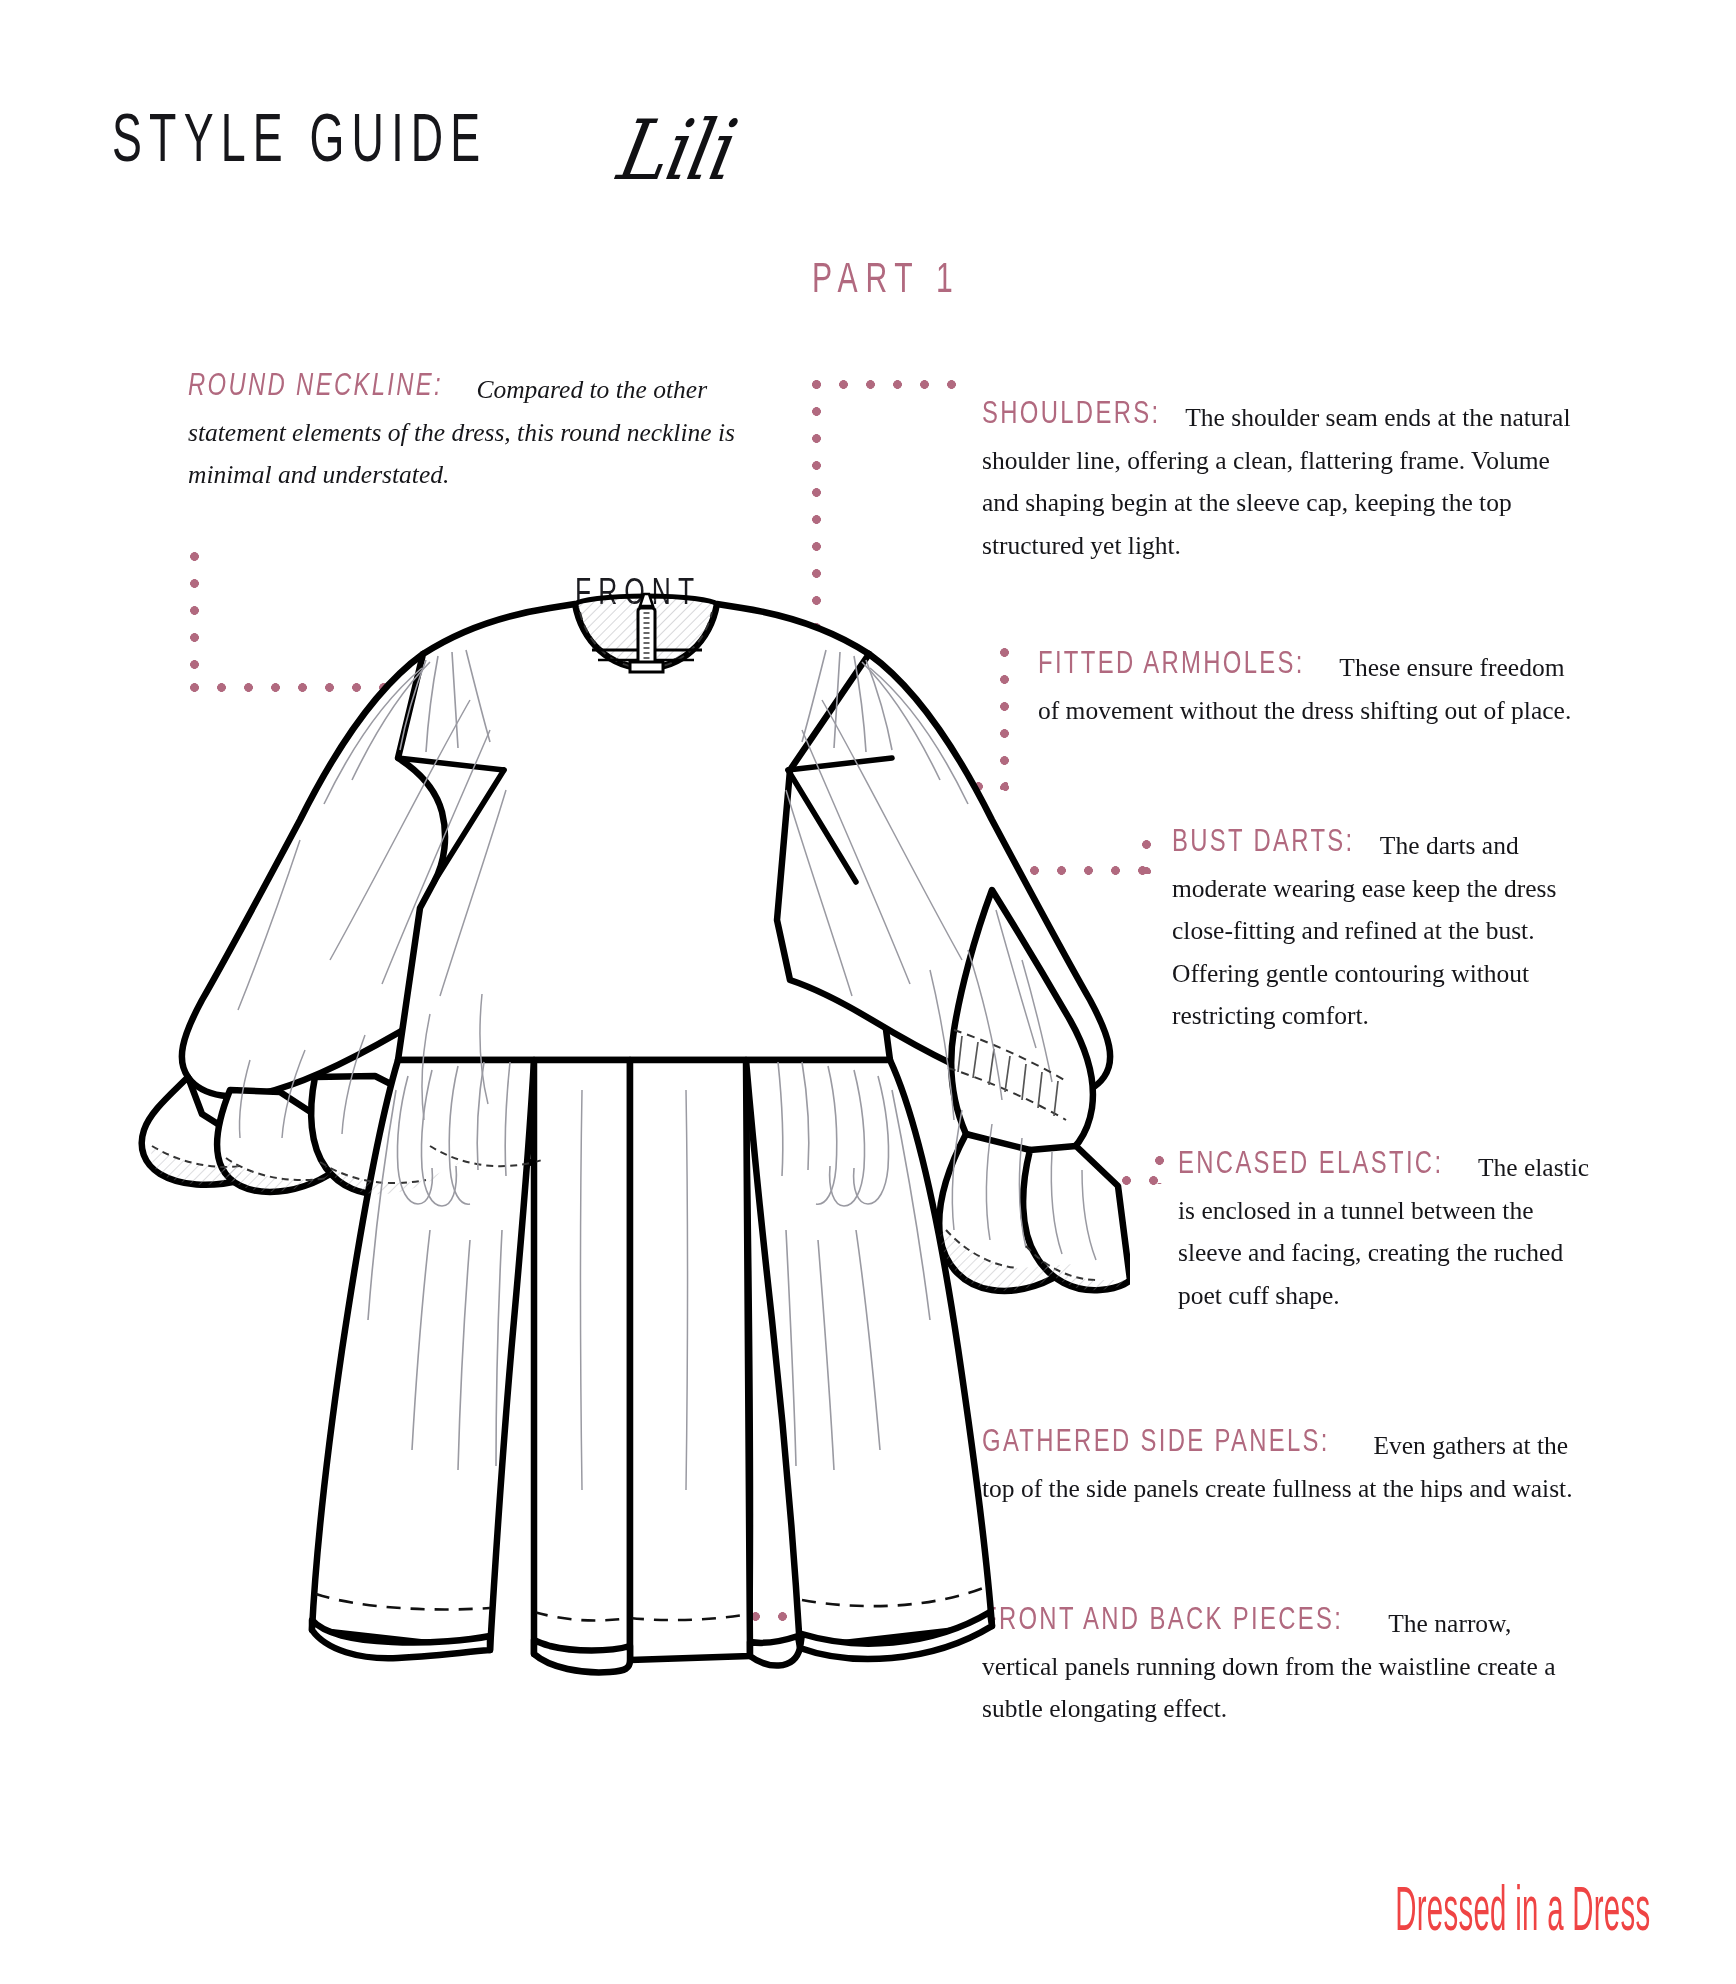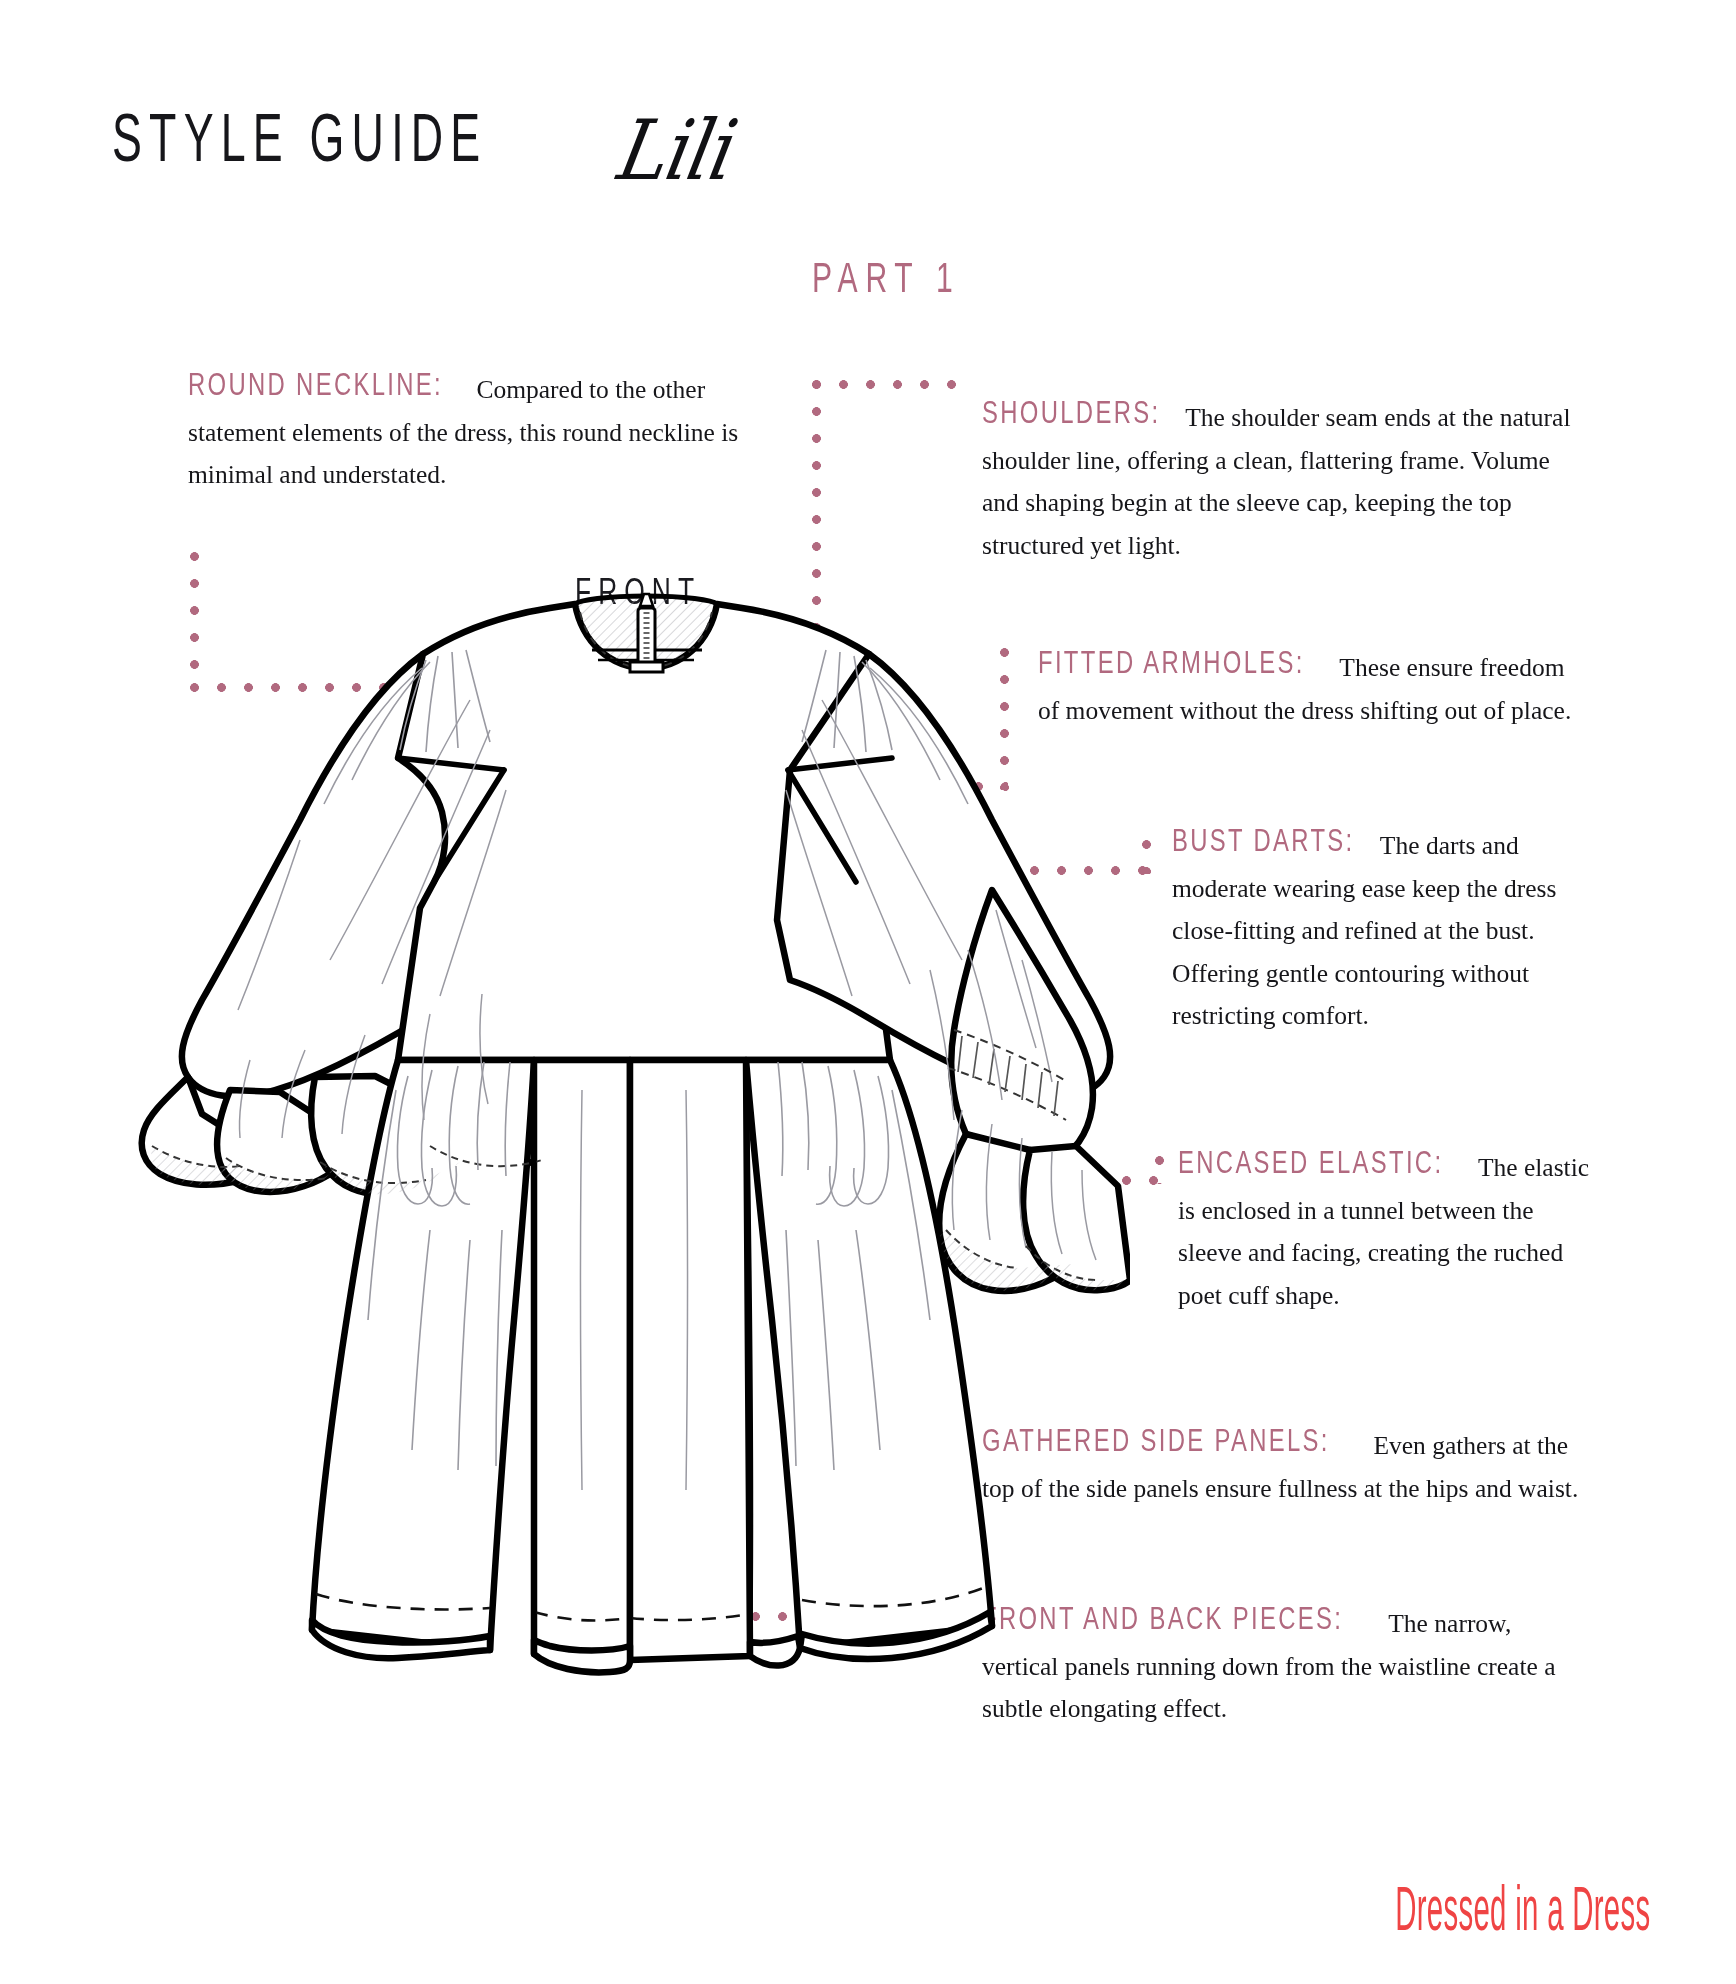--- a/index.html
+++ b/index.html
@@ -107,21 +107,21 @@
     letter-spacing: 2.6px;
     display: inline-block;
     transform: scaleX(0.90) scaleY(1.18);
     transform-origin: left bottom;
     margin-right: 5px;
     white-space: nowrap;
     vertical-align: baseline;
   }
   .ann .body { display: inline; }
 
-  #ann-neckline  { left: 188px;  top: 368px;  width: 552px; }
+  #ann-neckline  { left: 188px;  top: 368px;  width: 552px; font-style: italic; }
   #ann-shoulders { left: 982px;  top: 368px;  width: 600px; margin-top: 28px; }
   #ann-armholes  { left: 1038px; top: 646px;  width: 548px; }
   #ann-darts     { left: 1172px; top: 824px;  width: 420px; }
   #ann-elastic   { left: 1172px; top: 1146px; width: 418px; margin-left: 6px; }
   #ann-panels    { left: 982px;  top: 1424px; width: 608px; }
   #ann-frontback { left: 982px;  top: 1602px; width: 608px; }
 
   
   .dots-h, .dots-v {
     position: absolute;
@@ -204,21 +204,21 @@
 
 <div class="ann" id="ann-darts">
   <span class="lbl">BUST DARTS:</span><span class="body">The darts and moderate wearing ease keep the dress close-fitting and refined at the bust. Offering gentle contouring without restricting comfort.</span>
 </div>
 
 <div class="ann" id="ann-elastic">
   <span class="lbl">ENCASED ELASTIC:</span><span class="body">The elastic is enclosed in a tunnel between the sleeve and facing, creating the ruched poet cuff shape.</span>
 </div>
 
 <div class="ann" id="ann-panels">
-  <span class="lbl">GATHERED SIDE PANELS:</span><span class="body">Even gathers at the top of the side panels ensure fullness at the hips and waist.</span>
+  <span class="lbl">GATHERED SIDE PANELS:</span><span class="body">Even gathers at the top of the side panels create fullness at the hips and waist.</span>
 </div>
 
 <div class="ann" id="ann-frontback">
   <span class="lbl">FRONT AND BACK PIECES:</span><span class="body">The narrow, vertical panels running down from the waistline create a subtle elongating effect.</span>
 </div>
 
 <div id="front-label">FRONT</div>
 
 <div id="dress-wrap">
 <svg viewBox="0 0 1000 1180" xmlns="http://www.w3.org/2000/svg">

